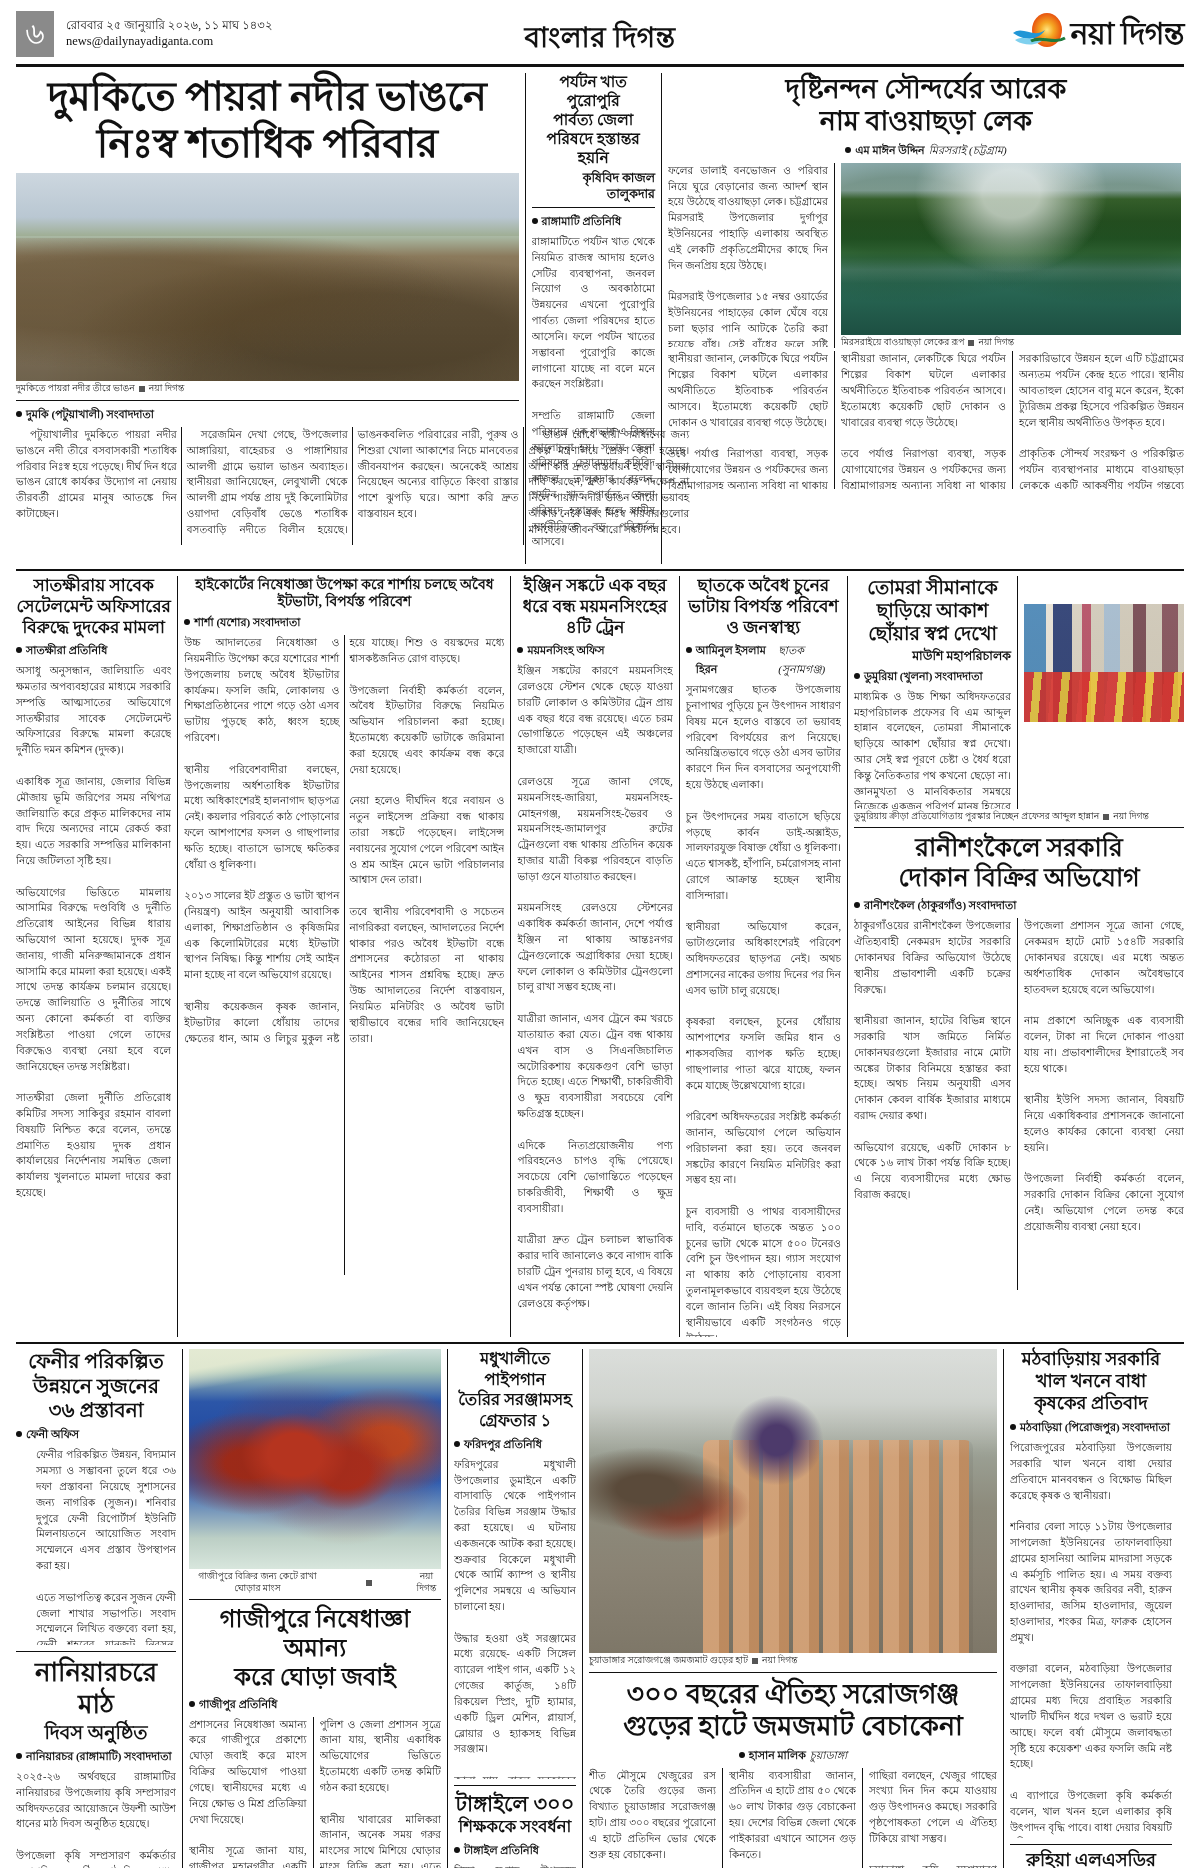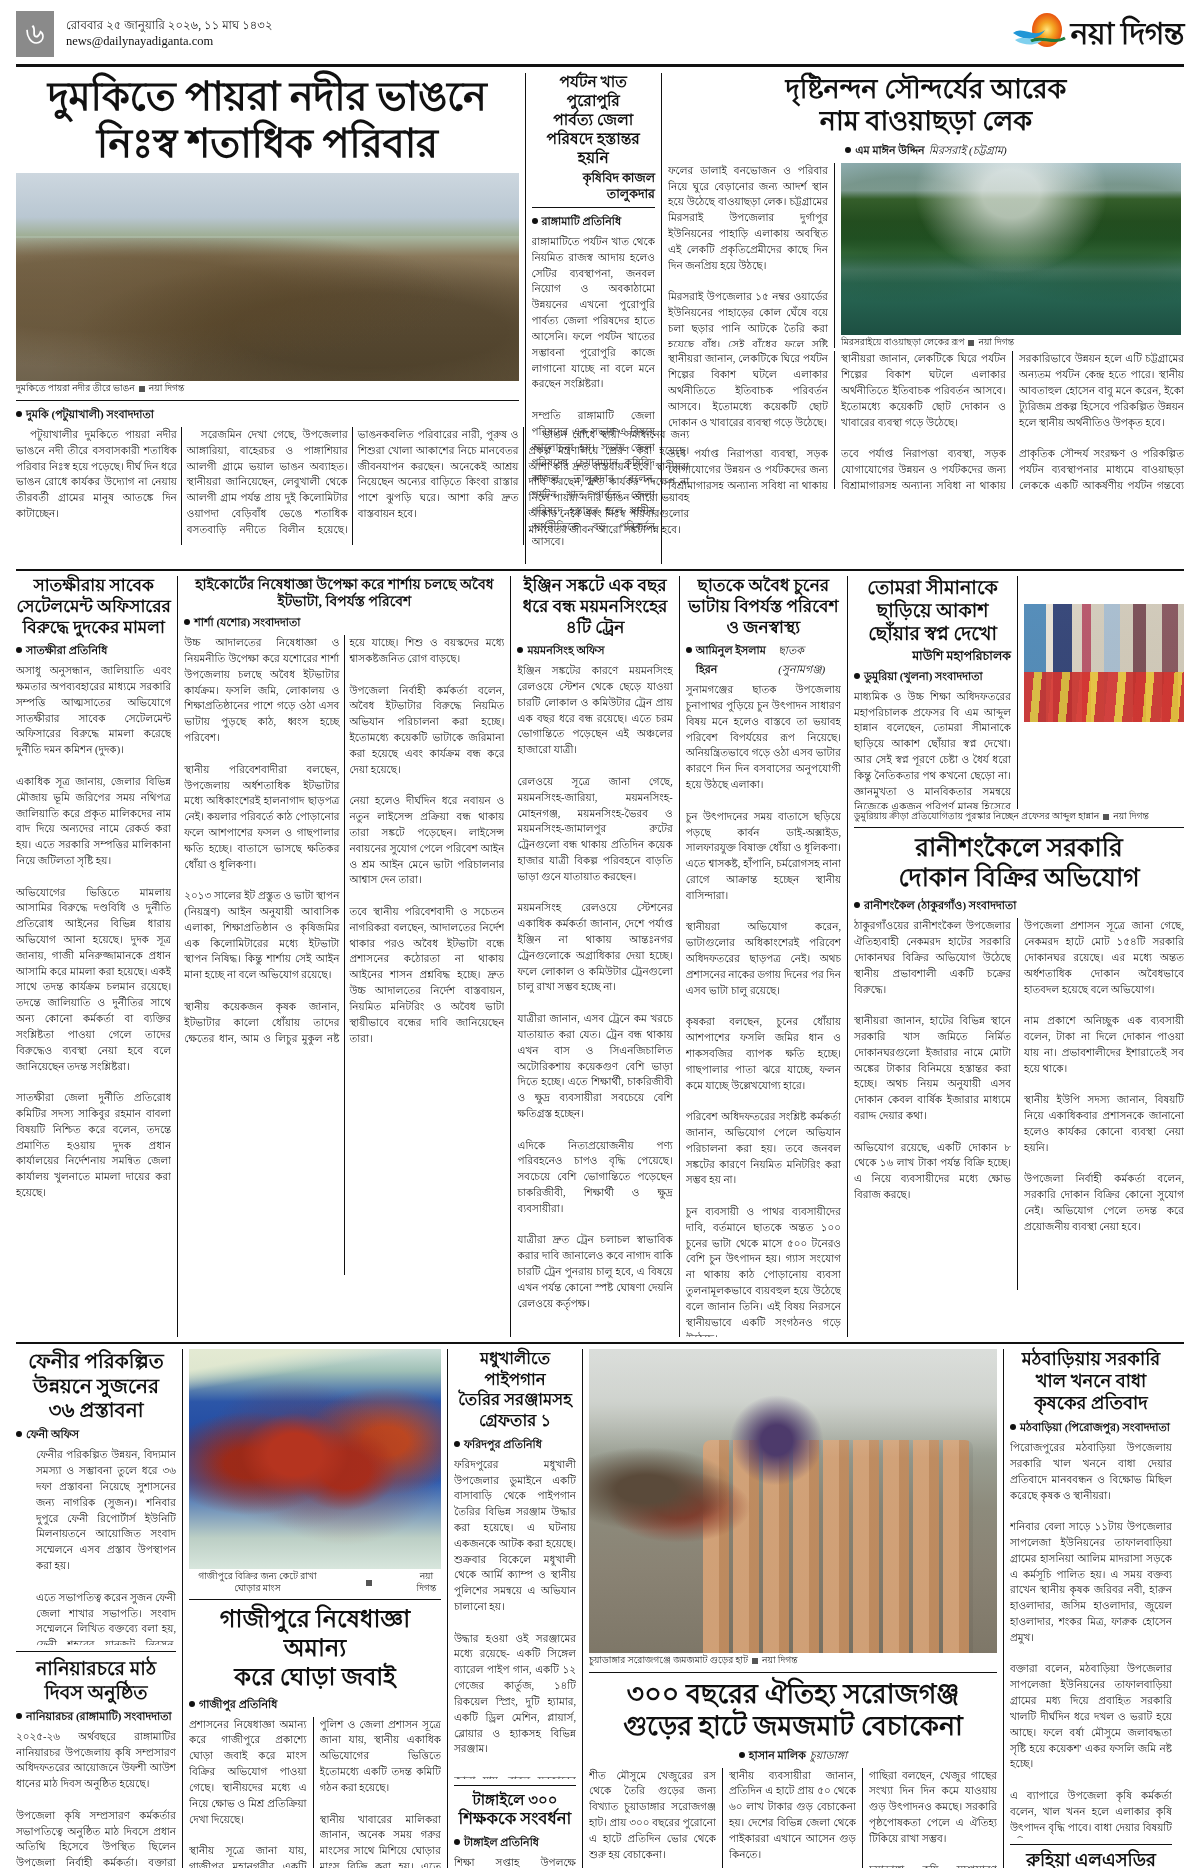--- a/index.html
+++ b/index.html
@@ -223,20 +223,21 @@
 <div class="page">
 
   <div class="masthead">
     <div class="folio-box">
       <span>৬</span>
     </div>
     <div class="folio-meta">
       <div class="date-line">রোববার ২৫ জানুয়ারি ২০২৬, ১১ মাঘ ১৪৩২</div>
       <div class="email-line">news@dailynayadiganta.com</div>
     </div>
+    <div class="section-name">বাংলার দিগন্ত</div>
     <div class="brand">
       <span class="brand-mark">
         <svg width="58" height="46" viewBox="0 0 58 46" aria-hidden="true">
           <defs>
             <radialGradient id="sunGrad" cx="50%" cy="50%" r="50%">
               <stop offset="0%" stop-color="#ffe680"></stop>
               <stop offset="45%" stop-color="#f5a623"></stop>
               <stop offset="100%" stop-color="#e8530e"></stop>
             </radialGradient>
           </defs>
@@ -517,21 +518,21 @@
           <div class="bodytext" style="height:198px;overflow:hidden;white-space:pre-line;margin-left:20px;">ফেনীর পরিকল্পিত উন্নয়ন, বিদ্যমান সমস্যা ও সম্ভাবনা তুলে ধরে ৩৬ দফা প্রস্তাবনা নিয়েছে সুশাসনের জন্য নাগরিক (সুজন)। শনিবার দুপুরে ফেনী রিপোর্টার্স ইউনিটি মিলনায়তনে আয়োজিত সংবাদ সম্মেলনে এসব প্রস্তাব উপস্থাপন করা হয়।
 
 এতে সভাপতিত্ব করেন সুজন ফেনী জেলা শাখার সভাপতি। সংবাদ সম্মেলনে লিখিত বক্তব্যে বলা হয়, ফেনী শহরের যানজট নিরসন, জলাবদ্ধতা দূরীকরণ, নদী দখলমুক্তকরণ ও বর্জ্য ব্যবস্থাপনার আধুনিকায়নসহ বিভিন্ন বিষয়ে পরিকল্পিত উদ্যোগ নেয়া প্রয়োজন।
 
 বক্তারা বলেন, পরিকল্পিত নগরায়ণ ছাড়া টেকসই উন্নয়ন সম্ভব নয়। নাগরিক সেবার মান বাড়াতে হলে স্থানীয় সরকার প্রতিষ্ঠানগুলোকে আরো জবাবদিহিমূলক করতে হবে।</div>
         </div>
 
         <div class="blocksep"></div>
 
         <div>
-          <div class="hl-md" style="font-size:19px;">নানিয়ারচরে মাঠ</div>
+          <div class="hl-md" style="font-size:26px;">নানিয়ারচরে মাঠ</div>
           <div class="hl-md" style="font-size:19px;">দিবস অনুষ্ঠিত</div>
           <div class="byline">
             <span class="bullet"></span>
             <span>নানিয়ারচর (রাঙ্গামাটি) সংবাদদাতা</span>
           </div>
           <div class="bodytext" style="height:138px;overflow:hidden;white-space:pre-line;">২০২৫-২৬ অর্থবছরে রাঙ্গামাটির নানিয়ারচর উপজেলায় কৃষি সম্প্রসারণ অধিদফতরের আয়োজনে উফশী আউশ ধানের মাঠ দিবস অনুষ্ঠিত হয়েছে।
 
 উপজেলা কৃষি সম্প্রসারণ কর্মকর্তার সভাপতিত্বে অনুষ্ঠিত মাঠ দিবসে প্রধান অতিথি হিসেবে উপস্থিত ছিলেন উপজেলা নির্বাহী কর্মকর্তা। বক্তারা বলেন, উন্নত জাতের ধান চাষ করে কৃষকরা অধিক ফলন পেতে পারেন।
 
 অনুষ্ঠানে স্থানীয় শতাধিক কৃষক-কৃষাণী অংশ নেন।</div>
@@ -589,21 +590,21 @@
 উদ্ধার হওয়া ওই সরঞ্জামের মধ্যে রয়েছে- একটি সিঙ্গেল ব্যারেল পাইপ গান, একটি ১২ গেজের কার্তুজ, ১৪টি রিকয়েল স্প্রিং, দুটি হ্যামার, একটি ড্রিল মেশিন, প্লায়ার্স, ব্লোয়ার ও হ্যাকসহ বিভিন্ন সরঞ্জাম।
 
 জানা যায়, বাবুল সরকারের বাড়িতে অভিযান চালানোকালে সেখানে পাইপগান তৈরির সরঞ্জামের পাশাপাশি কিছু অস্ত্র তৈরির আংশিক কাজ সম্পন্ন অবস্থায় পাওয়া যায়।
 
 পুলিশ জানায়, আটক ব্যক্তিকে জিজ্ঞাসাবাদ করা হচ্ছে। তার বিরুদ্ধে অস্ত্র আইনে মামলা দায়েরের প্রক্রিয়া চলছে।</div>
         </div>
 
         <div class="blocksep"></div>
 
         <div>
-          <div class="hl-sm" style="font-size:15px;">টাঙ্গাইলে ৩০০</div>
+          <div class="hl-sm" style="font-size:21px;">টাঙ্গাইলে ৩০০</div>
           <div class="hl-sm" style="font-size:16.5px;">শিক্ষককে সংবর্ধনা</div>
           <div class="byline">
             <span class="bullet"></span>
             <span>টাঙ্গাইল প্রতিনিধি</span>
           </div>
           <div class="bodytext" style="height:200px;overflow:hidden;white-space:pre-line;">শিক্ষা সপ্তাহ উপলক্ষে টাঙ্গাইলে ৩০০ শিক্ষককে সংবর্ধনা দেয়া হয়েছে। শনিবার সকালে জেলা শিল্পকলা একাডেমি মিলনায়তনে এ অনুষ্ঠানের আয়োজন করা হয়।
 
 অনুষ্ঠানে প্রধান অতিথি হিসেবে উপস্থিত ছিলেন জেলা প্রশাসক। তিনি বলেন, শিক্ষকরা জাতি গঠনের কারিগর। তাদের যথাযথ সম্মান ও মর্যাদা নিশ্চিত করা আমাদের সকলের দায়িত্ব।
 
 অনুষ্ঠানে বিভিন্ন শিক্ষাপ্রতিষ্ঠানের প্রধান শিক্ষক, সহকারী শিক্ষক ও শিক্ষা কর্মকর্তারা উপস্থিত ছিলেন। পরে অতিথিরা সংবর্ধিত শিক্ষকদের হাতে ক্রেস্ট ও সনদপত্র তুলে দেন।</div>

